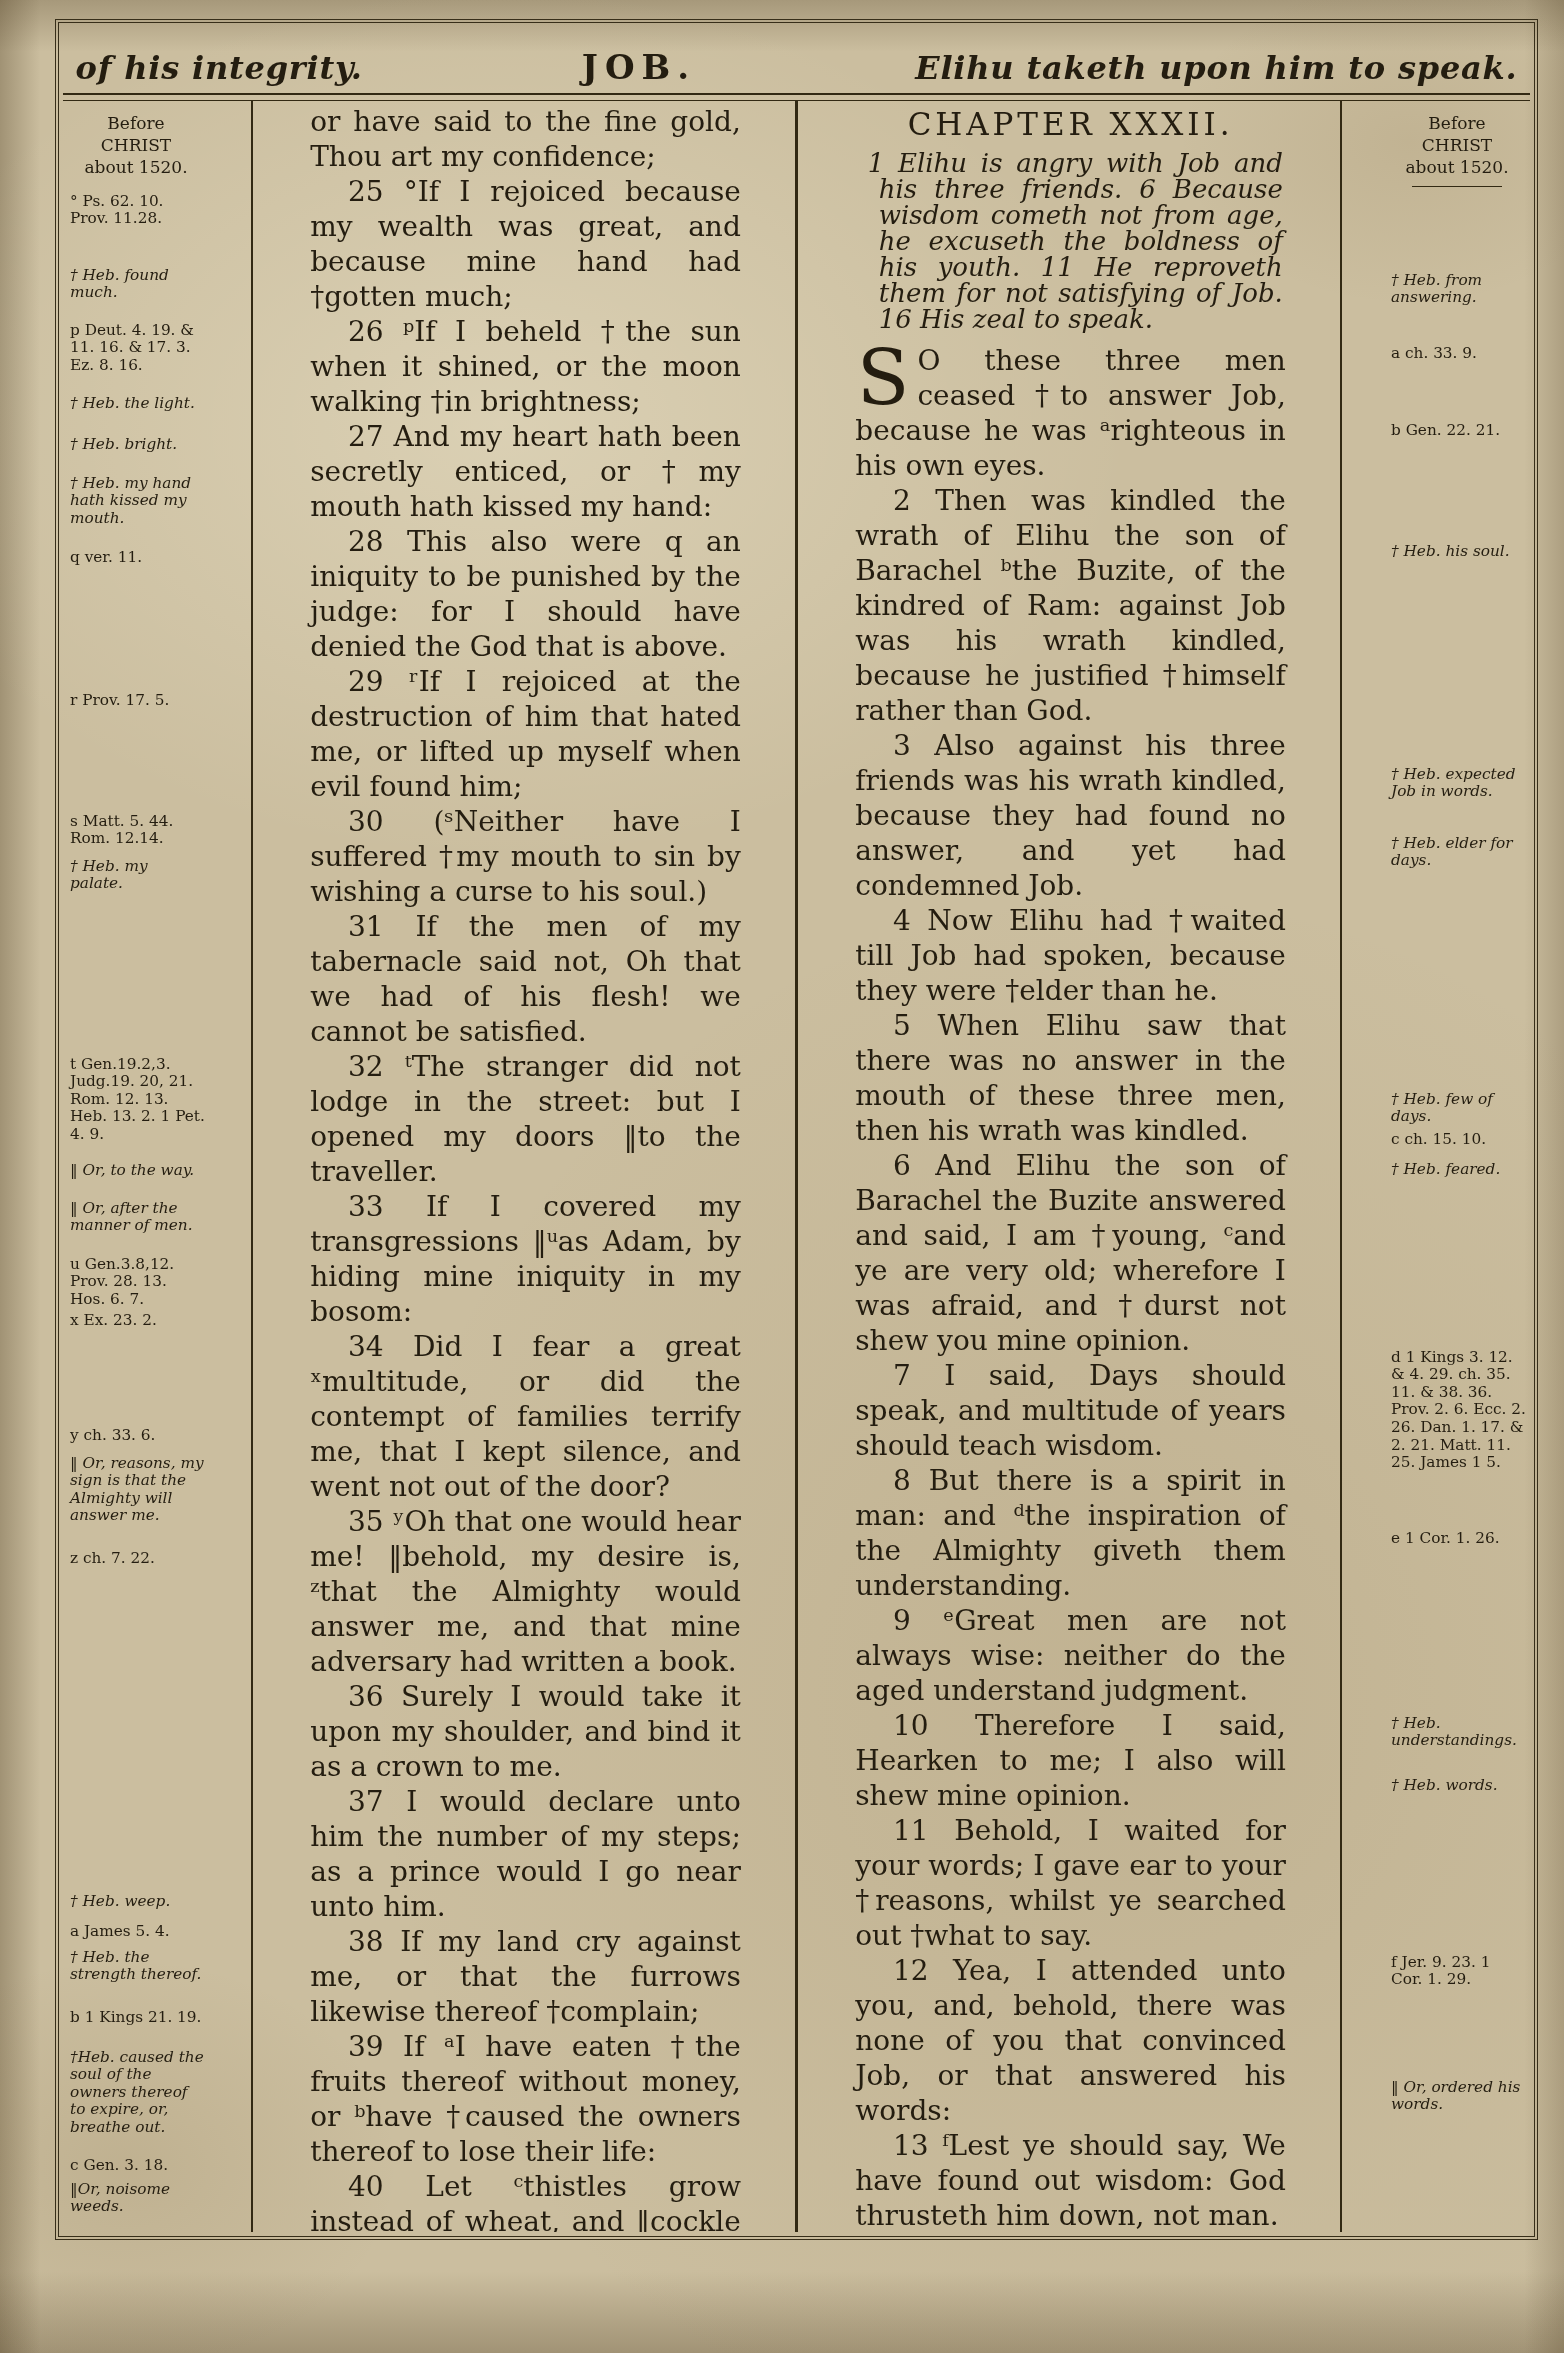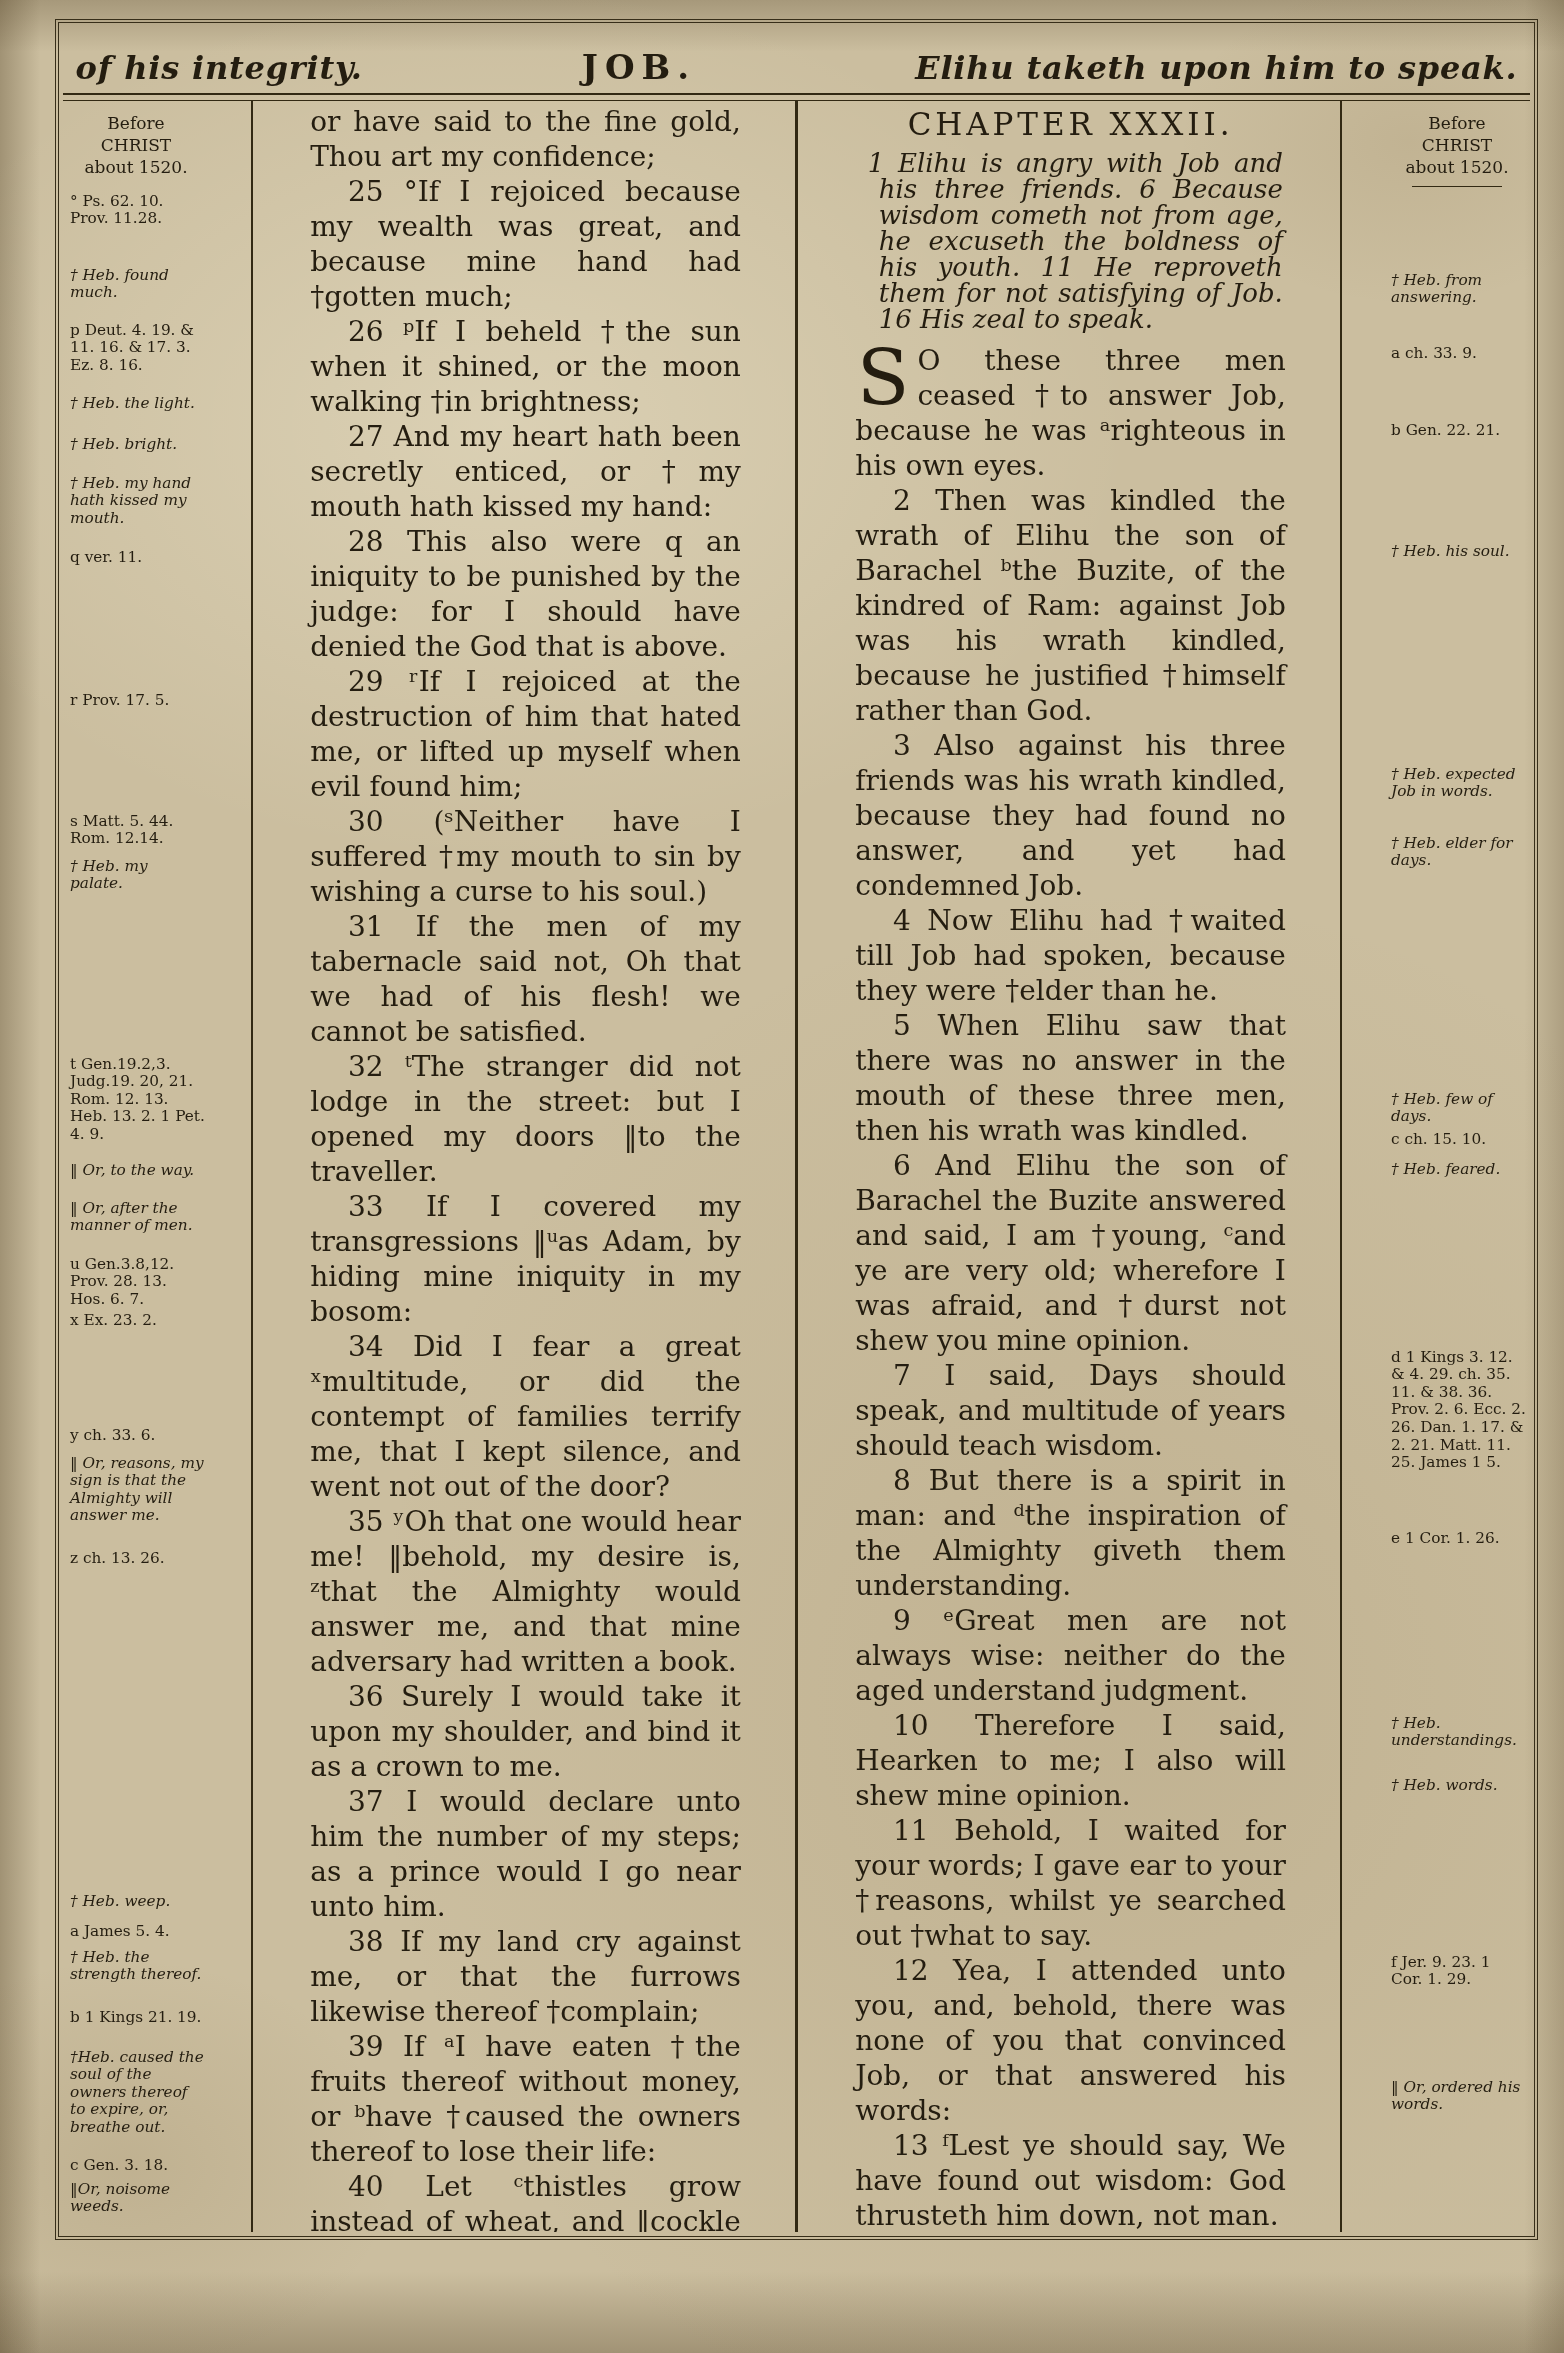--- a/index.html
+++ b/index.html
@@ -117,21 +117,21 @@
           <div class="mnote ref" style="top:591px">r Prov. 17. 5.</div>
           <div class="mnote ref" style="top:712px">s Matt. 5. 44. Rom. 12.14.</div>
           <div class="mnote heb" style="top:757px">† Heb. my palate.</div>
           <div class="mnote ref" style="top:955px">t Gen.19.2,3. Judg.19. 20, 21. Rom. 12. 13. Heb. 13. 2. 1 Pet. 4. 9.</div>
           <div class="mnote heb" style="top:1061px">‖ Or, to the way.</div>
           <div class="mnote heb" style="top:1099px">‖ Or, after the manner of men.</div>
           <div class="mnote ref" style="top:1155px">u Gen.3.8,12. Prov. 28. 13. Hos. 6. 7.</div>
           <div class="mnote ref" style="top:1211px">x Ex. 23. 2.</div>
           <div class="mnote ref" style="top:1326px">y ch. 33. 6.</div>
           <div class="mnote heb" style="top:1354px">‖ Or, reasons, my sign is that the Almighty will answer me.</div>
-          <div class="mnote ref" style="top:1449px">z ch. 13. 26.</div>
+          <div class="mnote ref" style="top:1449px">z ch. 7. 22.</div>
           <div class="mnote heb" style="top:1792px">† Heb. weep.</div>
           <div class="mnote ref" style="top:1822px">a James 5. 4.</div>
           <div class="mnote heb" style="top:1848px">† Heb. the strength thereof.</div>
           <div class="mnote ref" style="top:1908px">b 1 Kings 21. 19.</div>
           <div class="mnote heb" style="top:1948px">†Heb. caused the soul of the owners thereof to expire, or, breathe out.</div>
           <div class="mnote ref" style="top:2056px">c Gen. 3. 18.</div>
           <div class="mnote heb" style="top:2080px">‖Or, noisome weeds.</div>
         </aside>
 
         <div class="vrule"></div>

